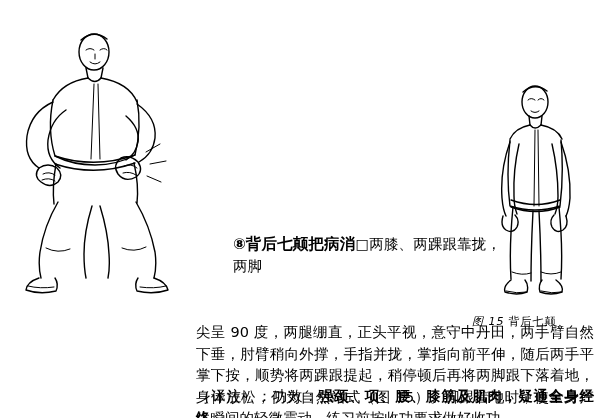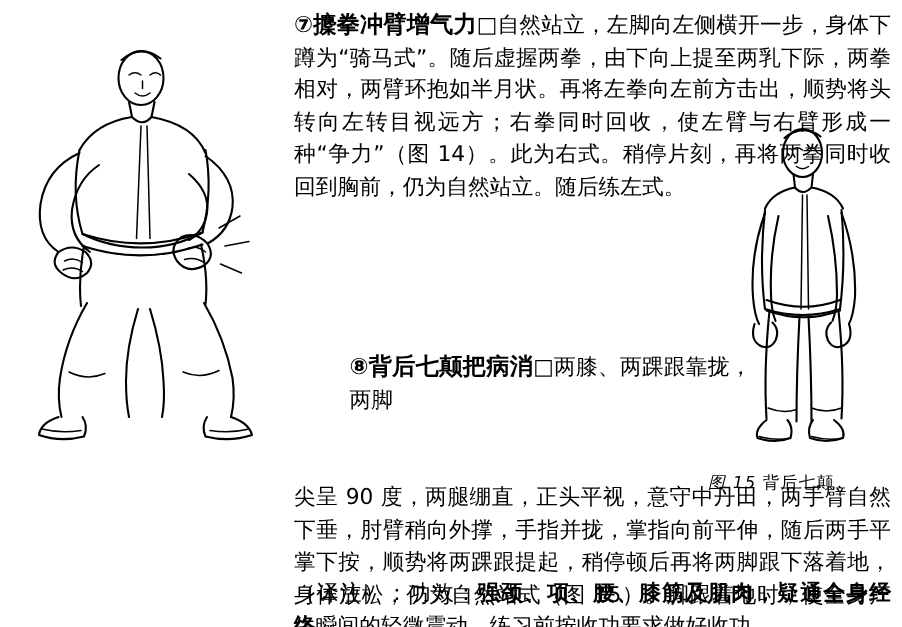--- a/index.html
+++ b/index.html
@@ -216,25 +216,20 @@
       <path class="ln" d="M39 200 q-8 6 -6 12 q12 4 22 0 q2 -7 -2 -12"></path>
       <path class="ln" d="M70 200 q-4 5 -2 12 q11 4 22 0 q2 -6 -6 -12"></path>
       <path class="ln-thin" d="M34 211 q11 3 21 1"></path>
       <path class="ln-thin" d="M69 211 q11 3 21 1"></path>
     </svg>
     <div class="fig-caption">
       <span class="cap-num">图 15</span><span>背后七颠</span>
     </div>
   </div>
 
-  <div class="text-col">
-    <p class="para" style="margin:0; text-indent:0;">
-      <span class="circ-num">⑦</span><span class="heading-run">攈拳冲臂增气力</span><span>□</span><span>自然站立，左脚向左侧横开一步，身体下蹲为“骑马式”。随后虚握两拳，由下向上提至两乳下际，两拳相对，两臂环抱如半月状。再将左拳向左前方击出，顺势将头转向左转目视远方；右拳同时回收，使左臂与右臂形成一种“争力”（图 14）。此为右式。稍停片刻，再将两拳同时收回到胸前，仍为自然站立。随后练左式。</span>
-    </p>
-  </div>
 
 
   <div class="flow-3">
     <p class="para" style="margin:0;">
       <span class="circ-num">⑧</span><span class="heading-run">背后七颠把病消</span><span>□</span><span>两膝、两踝跟靠拢，两脚</span>
     </p>
   </div>
 
   <div class="flow-4">
     <p class="para" style="margin:0;">尖呈 90 度，两腿绷直，正头平视，意守中丹田，两手臂自然下垂，肘臂稍向外撑，手指并拢，掌指向前平伸，随后两手平掌下按，顺势将两踝跟提起，稍停顿后再将两脚跟下落着地，身体放松，仍为自然站式（图 15）。脚跟着地时，使全身产生瞬间的轻微震动。练习前按收功要求做好收功。</p>

